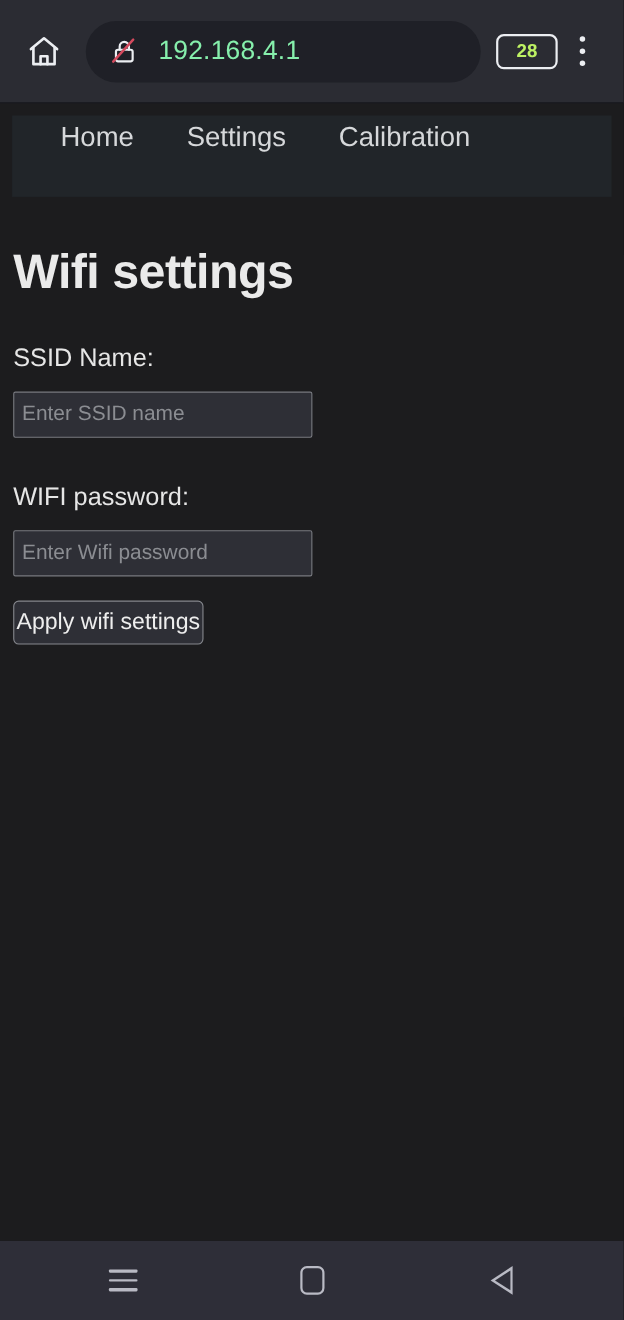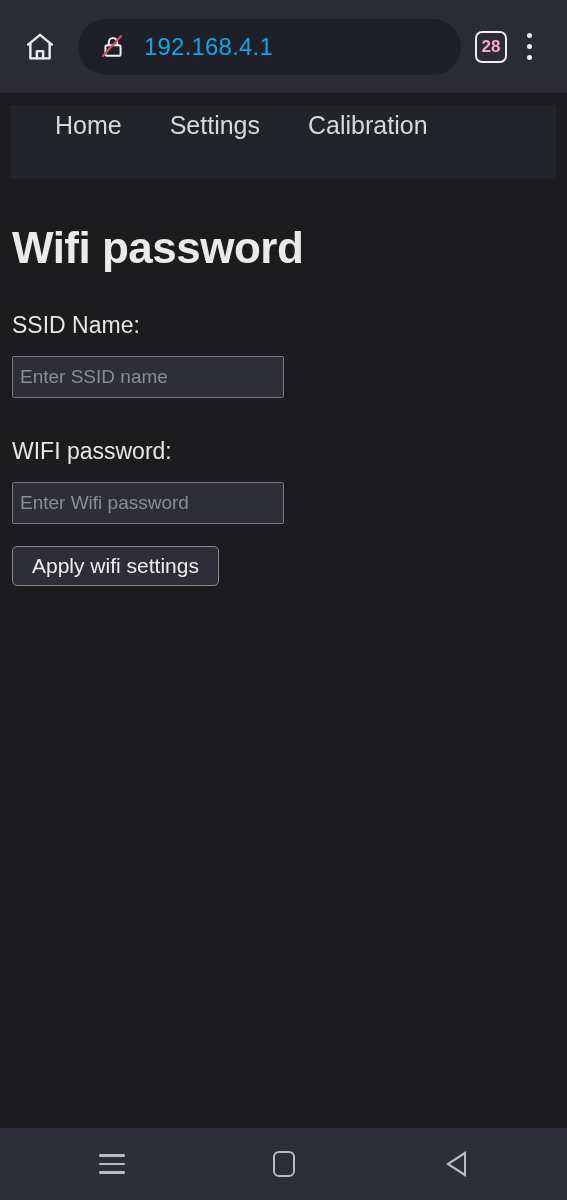--- a/index.html
+++ b/index.html
@@ -60,37 +60,37 @@
     width: 30px;
     height: 30px;
     flex: 0 0 auto;
     display: flex;
     align-items: center;
     justify-content: center;
   }
 
   .url-text {
     margin-left: 16px;
-    color: #0ea5e9;
+    color: #86efac;
     font-size: 24px;
     letter-spacing: 0.2px;
     white-space: nowrap;
     overflow: hidden;
     text-overflow: ellipsis;
   }
 
   .tab-count {
-    width: 32px;
+    width: 56px;
     height: 32px;
     border: 2.5px solid #eceef2;
     border-radius: 7px;
     display: flex;
     align-items: center;
     justify-content: center;
-    color: #f9a8d4;
+    color: #bef264;
     font-size: 17px;
     font-weight: 700;
     flex: 0 0 auto;
   }
 
   .menu-btn {
     width: 44px;
     height: 48px;
     display: flex;
     flex-direction: column;
@@ -174,21 +174,21 @@
 
   .apply-btn {
     display: inline-block;
     margin-top: 22px;
     background: #2e2f36;
     border: 1px solid #86888e;
     border-radius: 5px;
     color: #eeeeee;
     font-family: "Liberation Sans", sans-serif;
     font-size: 21px;
-    padding: 8px 19px;
+    padding: 8px 2px;
     line-height: 1.05;
     cursor: pointer;
   }
 
   
   .android-nav {
     height: 72px;
     background: #2e2e38;
     display: flex;
     align-items: center;
@@ -281,21 +281,21 @@
   <div class="page">
 
     <div class="navbar">
       <a class="nav-link" href="#">Home</a>
       <a class="nav-link" href="#">Settings</a>
       <a class="nav-link" href="#">Calibration</a>
     </div>
 
     <div class="content">
 
-      <h1 class="page-title">Wifi password</h1>
+      <h1 class="page-title">Wifi settings</h1>
 
       <div class="field-label">SSID Name:</div>
       <input class="text-input" type="text" placeholder="Enter SSID name" style="">
 
       <div class="field-label">WIFI password:</div>
       <input class="text-input" type="text" placeholder="Enter Wifi password" style="">
 
       <div>
         <button class="apply-btn">Apply wifi settings</button>
       </div>

